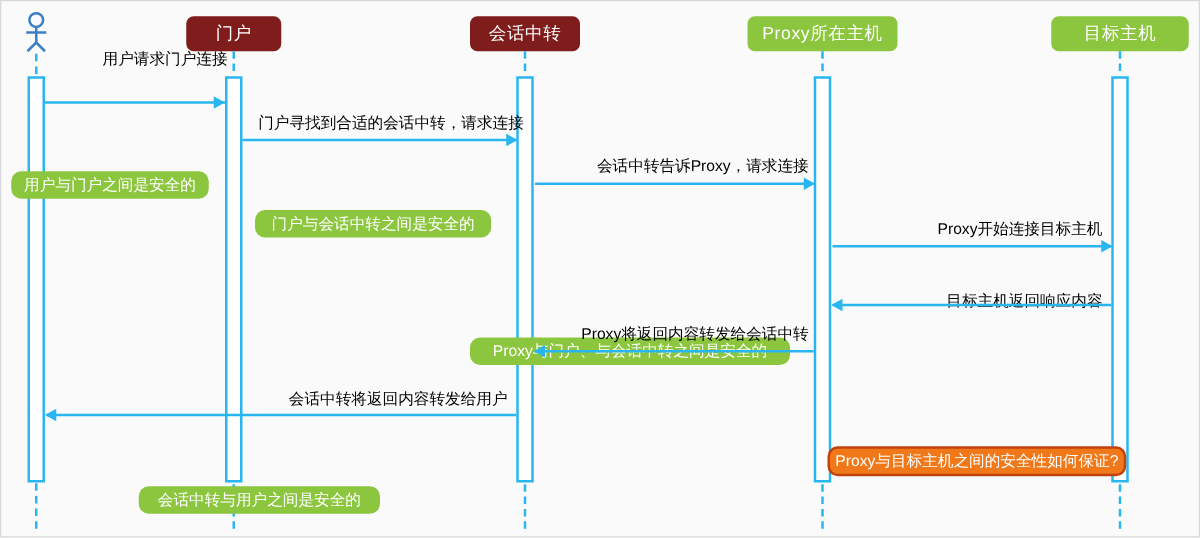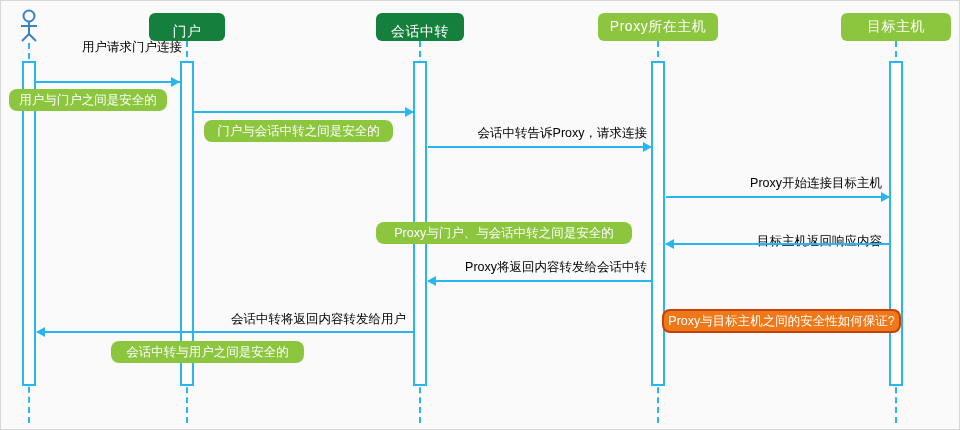--- a/index.html
+++ b/index.html
@@ -24,21 +24,21 @@
     height:28px;
     border-radius:6px;
     display:flex;align-items:center;justify-content:center;
     color:#ffffff;
     font-size:14px;
     letter-spacing:.5px;
     white-space:nowrap;
     box-sizing:border-box;
     padding:0 10px;
   }
-  .phead.blue{background:#15803d;align-items:flex-end;}
+  .phead.blue{background:#7f1d1d;}
   .phead.green{background:#8CC63F;}
 
   
   .lifeline{
     position:absolute;
     width:0;
     border-left:2px dashed #29B6F0;
   }
   
   .activation{
@@ -78,20 +78,21 @@
   .note{
     position:absolute;
     height:22px;
     border-radius:8px;
     display:flex;align-items:center;justify-content:center;
     font-size:12.5px;
     color:#ffffff;
     white-space:nowrap;
     padding:0 12px;
     box-sizing:border-box;
+    margin-top:48px;
   }
   .note.green{background:#8CC63F;}
   .note.orange{background:#F07818;border:2px solid #c2410c;height:24px;}
 </style>
 </head>
 <body>
 
 <div id="canvas">
 
   <div class="actor" style="left:14px;top:8px;">
@@ -135,20 +136,21 @@
   <div class="msglabel" style="left:36px;top:38px;width:145px;line-height:16px;">
     <div>用户请求门户连接</div>
   </div>
   <div class="msg" style="left:35px;top:80px;width:144px;"></div>
   <div class="arrowhead right" style="left:170px;top:76px;"></div>
 
   <div class="note green" style="left:8px;top:88px;width:158px;">
     <span>用户与门户之间是安全的</span>
   </div>
 
+  <div class="msglabel" style="left:193px;top:89px;width:225px;">门户寻找到合适的会话中转，请求连接</div>
   <div class="msg" style="left:193px;top:110px;width:219px;"></div>
   <div class="arrowhead right" style="left:404px;top:106px;"></div>
 
   <div class="note green" style="left:203px;top:119px;width:189px;justify-content:center;">
     <span>门户与会话中转之间是安全的</span>
   </div>
 
   <div class="msglabel" style="left:428px;top:124px;width:218px;">会话中转告诉Proxy，请求连接</div>
   <div class="msg" style="left:427px;top:145px;width:223px;"></div>
   <div class="arrowhead right" style="left:642px;top:141px;"></div>

